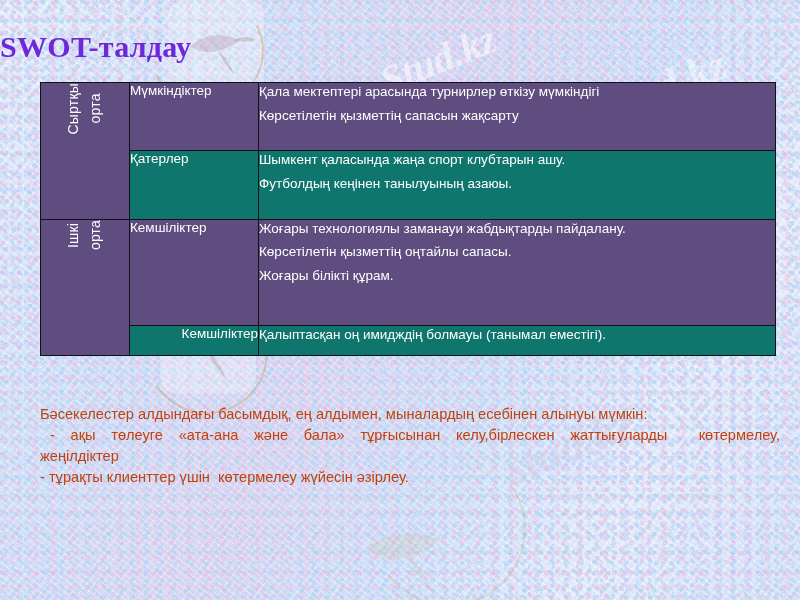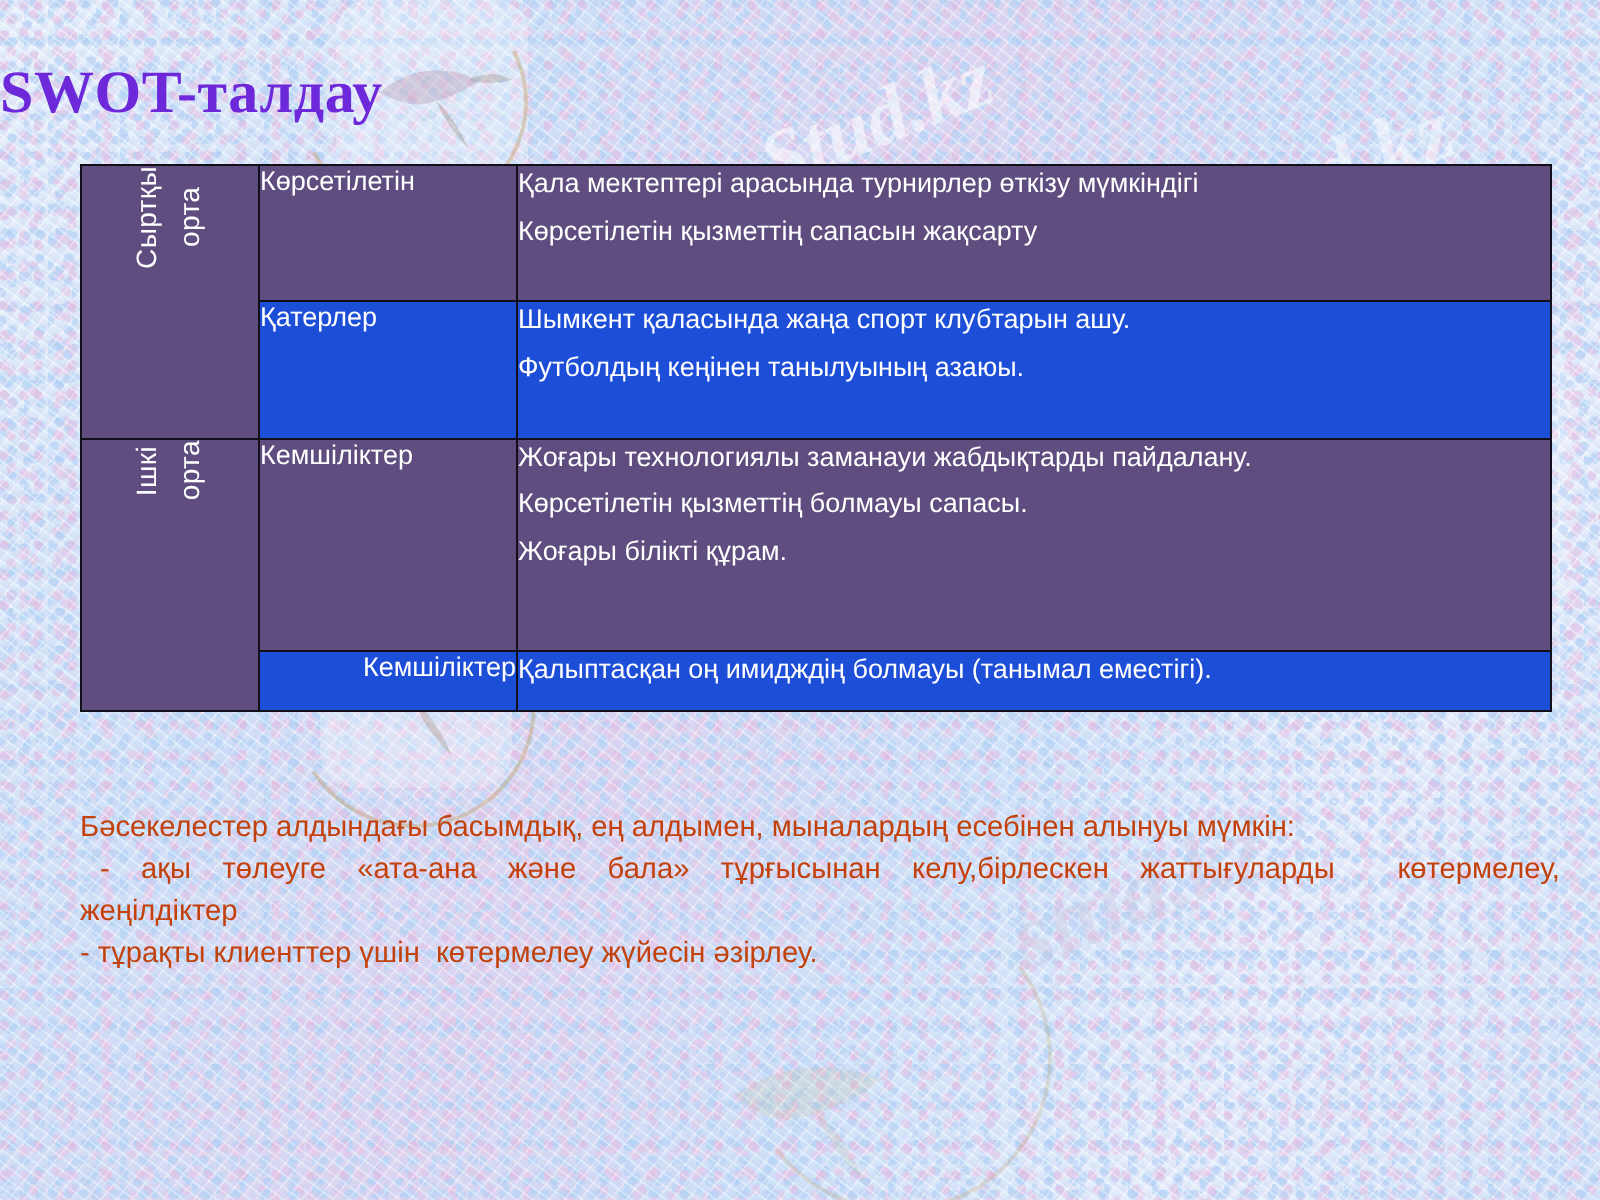--- a/index.html
+++ b/index.html
@@ -112,21 +112,21 @@
   #swot-table td {
     border: 1.5px solid #111018;
     vertical-align: top;
     color: #ffffff;
     font-family: "Liberation Sans", sans-serif;
     font-size: 13.5px;
     padding: 0;
     position: relative;
   }
   td.dark  { background-color: #5e4d7e; }
-  td.light { background-color: #1d4ed8; }
+  td.light { background-color: #0f766e; }
 
   .env-cell {
     width: 88px;
     text-align: center;
     vertical-align: middle;
   }
   .vert-label {
     writing-mode: vertical-rl;
     transform: rotate(180deg);
     display: inline-block;
@@ -220,42 +220,42 @@
 
   <div id="title">SWOT-талдау</div>
 
   <table id="swot-table">
     <tbody>
       <tr>
         <td class="env-cell dark" rowspan="2">
           <span class="vert-label">Сыртқы
 орта</span>
         </td>
-        <td class="cat-cell dark">Көрсетілетін</td>
+        <td class="cat-cell dark">Мүмкіндіктер</td>
         <td class="desc-cell dark">
           <p>Қала мектептері арасында турнирлер өткізу мүмкіндігі</p>
           <p>Көрсетілетін қызметтің сапасын жақсарту</p>
         </td>
       </tr>
       <tr>
         <td class="cat-cell light">Қатерлер</td>
         <td class="desc-cell light">
           <p>Шымкент қаласында жаңа спорт клубтарын ашу.</p>
           <p>Футболдың  кеңінен танылуының  азаюы.</p>
         </td>
       </tr>
       <tr>
         <td class="env-cell dark" rowspan="2">
           <span class="vert-label">Ішкі
 орта</span>
         </td>
         <td class="cat-cell dark">Кемшіліктер</td>
         <td class="desc-cell dark">
           <p>Жоғары технологиялы заманауи жабдықтарды пайдалану.</p>
-          <p>Көрсетілетін қызметтің болмауы сапасы.</p>
+          <p>Көрсетілетін қызметтің оңтайлы сапасы.</p>
           <p>Жоғары білікті құрам.</p>
         </td>
       </tr>
       <tr>
         <td class="cat-cell light right">Кемшіліктер</td>
         <td class="desc-cell light">
           <p>Қалыптасқан оң  имидждің болмауы (танымал еместігі).</p>
         </td>
       </tr>
     </tbody>

